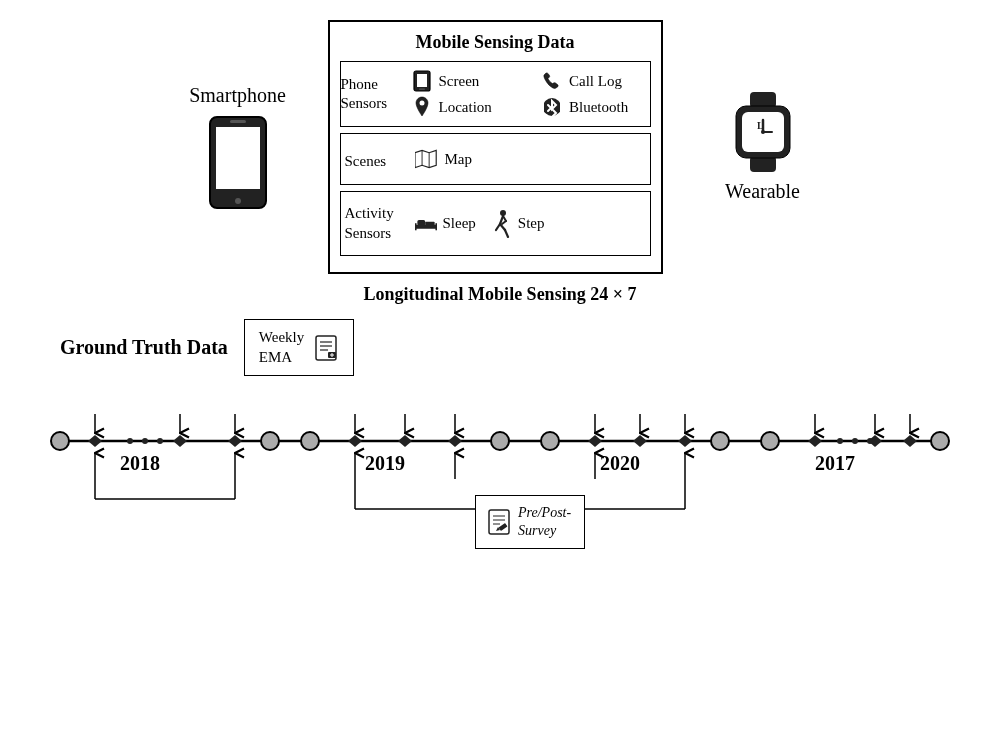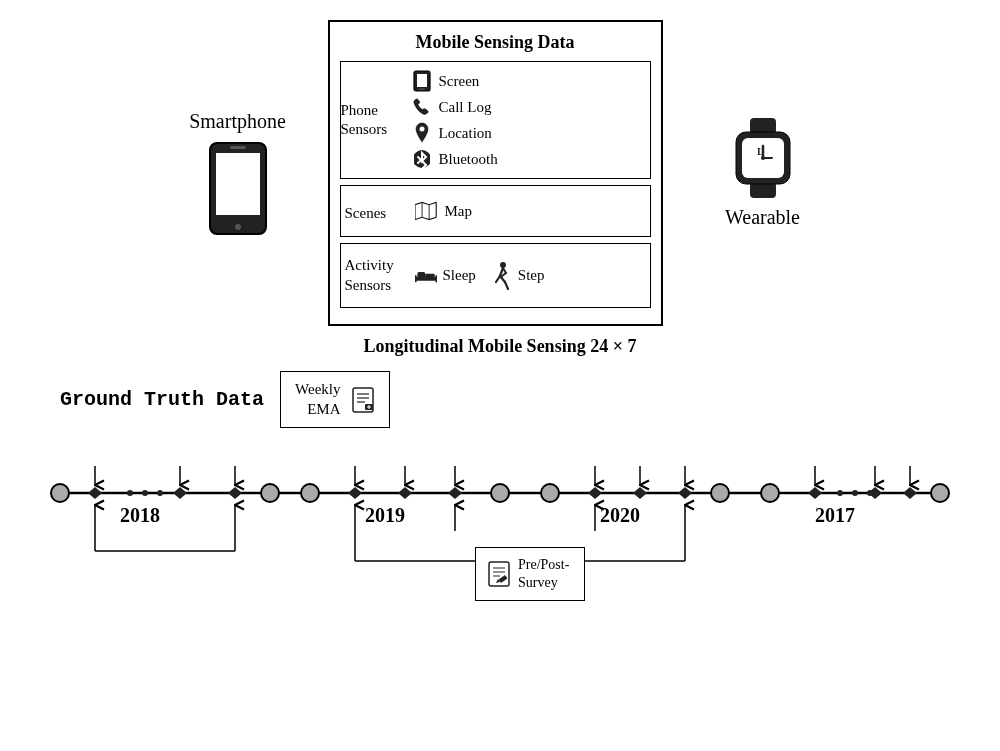--- a/index.html
+++ b/index.html
@@ -77,21 +77,21 @@
     }
 
     .ps-label {
       font-size: 15px;
       width: 70px;
       line-height: 1.3;
     }
 
     .ps-items {
       display: grid;
-      grid-template-columns: 1fr;
+      grid-template-columns: 1fr 1fr;
       gap: 4px 22px;
       flex: 1;
     }
 
     .ps-item {
       display: flex;
       align-items: center;
       gap: 6px;
       font-size: 15px;
     }
@@ -185,36 +185,34 @@
       display: flex;
       align-items: center;
       gap: 16px;
       margin-bottom: 8px;
       margin-left: 20px;
     }
 
     .gt-label {
       font-size: 20px;
       font-weight: bold;
-      font-family: Liberation Mono, monospace;
     }
 
     .ema-box {
       border: 1.5px solid #000;
       padding: 8px 14px;
       display: flex;
       align-items: center;
       gap: 10px;
       font-size: 15px;
       min-width: 110px;
     }
 
     .ema-text {
       line-height: 1.3;
-      text-align: right;
     }
 
     
     .timeline-area {
       position: relative;
       width: 920px;
       height: 160px;
       margin-top: 4px;
     }
 
@@ -518,21 +516,21 @@
 
       </svg>
 
       <div class="year-labels">
         <div class="year-label" style="left: 80px;">2018</div>
         <div class="year-label" style="left: 325px;">2019</div>
         <div class="year-label" style="left: 560px;">2020</div>
         <div class="year-label" style="left: 775px;">2017</div>
       </div>
 
-      <div class="prepost-box" style="bottom: -5px; left: 435px; transform: none;">
+      <div class="prepost-box" style="bottom: -5px; left: 435px; transform: none; font-style: italic;">
         <svg width="22" height="26" viewBox="0 0 22 26" xmlns="http://www.w3.org/2000/svg">
           <rect x="1" y="1" width="20" height="24" rx="2" fill="#fff" stroke="#222" stroke-width="1.5"></rect>
           <line x1="5" y1="7" x2="17" y2="7" stroke="#222" stroke-width="1"></line>
           <line x1="5" y1="11" x2="17" y2="11" stroke="#222" stroke-width="1"></line>
           <line x1="5" y1="15" x2="12" y2="15" stroke="#222" stroke-width="1"></line>
 
           <rect x="11" y="16" width="8" height="4" rx="0.5" fill="#222" transform="rotate(-35,15,18)"></rect>
           <polygon points="8,22 10,18 12,21" fill="#222"></polygon>
         </svg>
         <div style="font-size:14px; line-height:1.3;">Pre/Post-<br>Survey</div>

